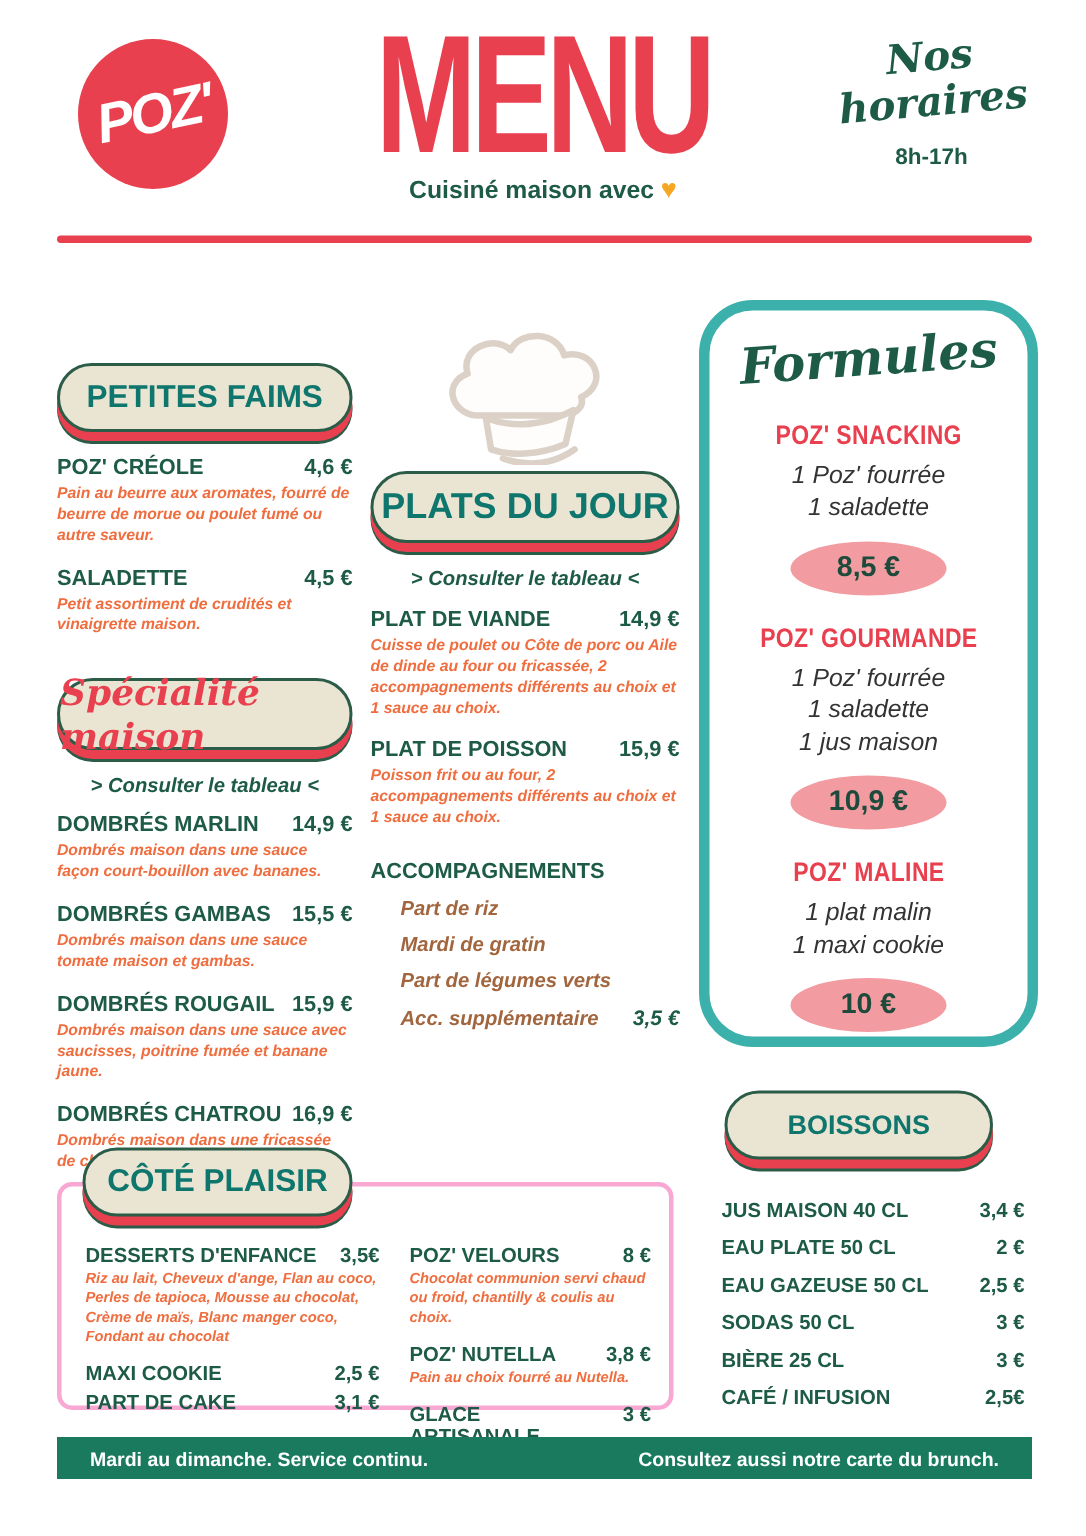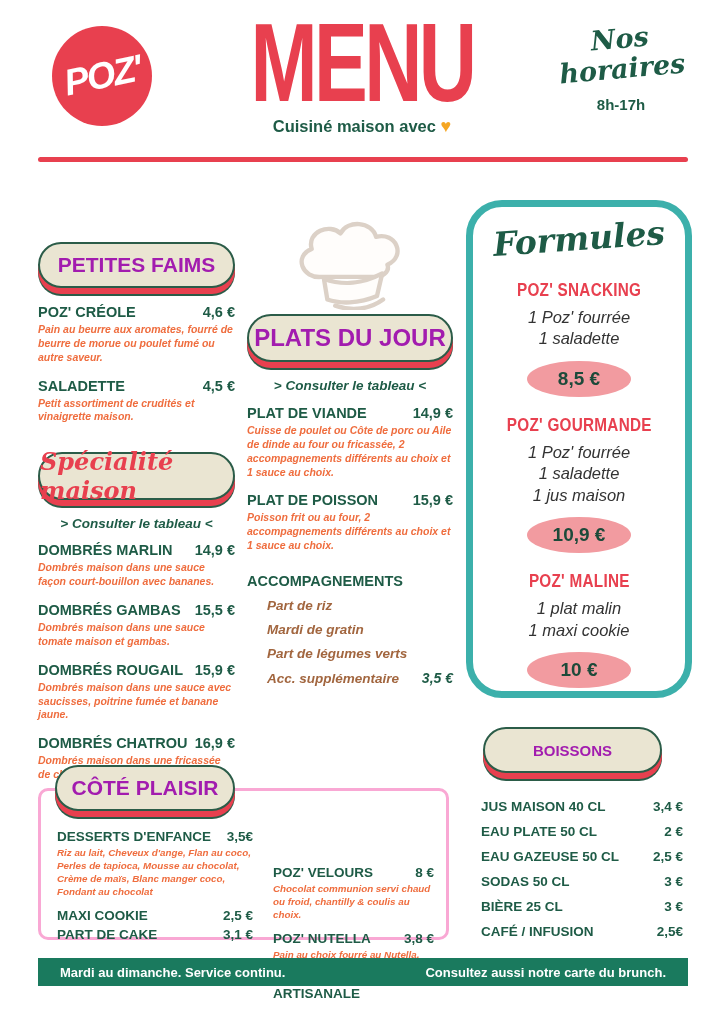--- a/index.html
+++ b/index.html
@@ -15,21 +15,21 @@
   .tagline{margin-top:0;color:#1E5B46;font-weight:bold;font-size:16.5px;}
   .tagline .heart{color:#F5A623;font-size:18px;}
   .horaires{position:absolute;left:545px;top:24px;width:152px;text-align:center;color:#1E5B46;}
   .script-green{font-family:"DejaVu Serif",serif;font-style:italic;font-weight:bold;font-size:27px;line-height:1.12;transform:rotate(-5deg);}
   .hours{margin-top:12px;font-weight:bold;font-size:15px;}
   .rule{position:absolute;left:38px;top:157px;width:650px;height:5px;background:#E8404F;border-radius:3px;}
 
   
   .pill{position:relative;background:#EAE5D2;border:2px solid #2B5C48;border-radius:30px;
         box-shadow:0 6px 0 #E8404F,0 8px 0 #2B5C48;display:flex;align-items:center;justify-content:center;box-sizing:border-box;}
-  .pill-red-txt{color:#a21caf;font-weight:bold;}
+  .pill-red-txt{color:#0f766e;font-weight:bold;}
   .script-red{font-family:"DejaVu Serif",serif;font-style:italic;font-weight:bold;color:#E8404F;font-size:24px;}
 
   
   .col-left{position:absolute;left:38px;top:242px;width:197px;}
   .col-mid{position:absolute;left:247px;top:216px;width:206px;}
   .row{display:flex;justify-content:space-between;align-items:baseline;}
   .nm{font-weight:bold;color:#1E5B46;font-size:14.5px;}
   .pr{font-weight:bold;color:#1E5B46;font-size:14.5px;white-space:nowrap;margin-left:6px;}
   .desc{margin:3px 0 0;color:#EF6D3E;font-weight:bold;font-style:italic;font-size:10.5px;line-height:1.32;}
   .note{color:#1E5B46;font-weight:bold;font-style:italic;font-size:13.5px;text-align:center;}
@@ -57,21 +57,21 @@
   .boissons-list{position:absolute;left:481px;top:799px;width:202px;}
   .b-row{display:flex;justify-content:space-between;align-items:baseline;margin-bottom:10px;
          color:#1E5B46;font-weight:bold;font-size:13.5px;}
 
   
   .plaisir-box{position:absolute;left:38px;top:788px;width:411px;height:152px;border:3px solid #f9a8d4;
                border-radius:10px;box-sizing:border-box;}
   .plaisir-pill{position:absolute;left:14px;top:-26px;width:180px;height:46px;}
   .plaisir-cols{display:flex;padding:38px 12px 0 16px;gap:20px;}
   .p-left{width:196px;}
-  .p-right{flex:1;margin-top:36px;}
+  .p-right{flex:1;}
   .sm .nm,.sm .pr{font-size:13.5px;}
   .sm .desc{font-size:9.8px;}
   .sm{margin-top:0;}
   .sm + .sm{margin-top:9px;}
 
   
   .footer{position:absolute;left:38px;top:958px;width:650px;height:28px;background:#1A7A5E;
           display:flex;align-items:center;justify-content:space-between;padding:0 22px;box-sizing:border-box;
           color:#fff;font-weight:bold;font-size:13px;}
 </style>
@@ -216,21 +216,21 @@
 
     <div>
       <div class="offer-name" style="margin-top:18px;">POZ' MALINE</div>
       <div class="offer-line" style="margin-top:6px;">1 plat malin</div>
       <div class="offer-line">1 maxi cookie</div>
       <div class="oval">10 €</div>
     </div>
   </div>
 
   <div class="pill boissons-pill">
-    <span class="pill-red-txt" style="font-size:15px;">BOISSONS</span>
+    <span class="pill-red-txt" style="font-size:18px;">BOISSONS</span>
   </div>
   <div class="boissons-list">
     <div class="b-row">
         <span>JUS MAISON 40 CL</span>
         <span>3,4 €</span>
       </div>
     <div class="b-row">
         <span>EAU PLATE 50 CL</span>
         <span>2 €</span>
       </div>

